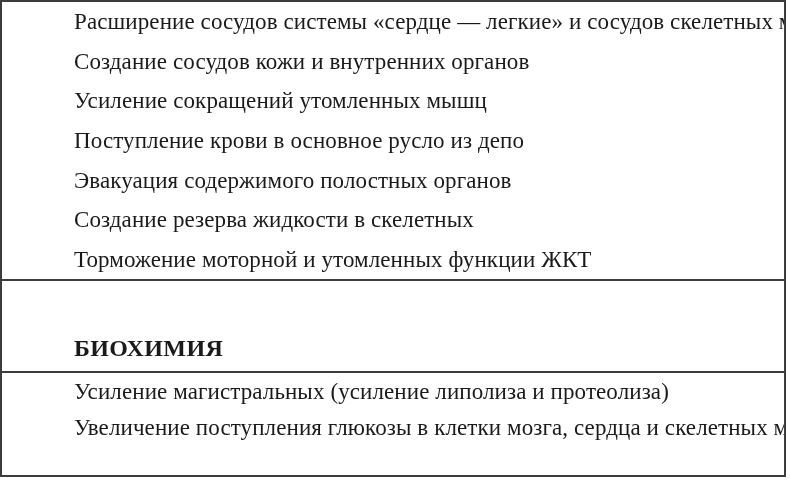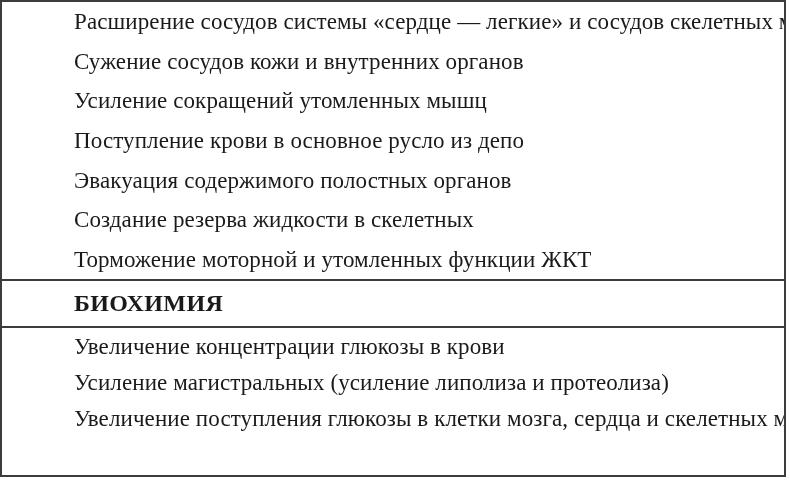--- a/index.html
+++ b/index.html
@@ -45,44 +45,44 @@
   }
   .section-header-row {
     display: flex;
     align-items: center;
     height: 45px;
     padding-left: 72px;
     font-size: 24px;
     font-weight: bold;
     letter-spacing: 0.4px;
     white-space: nowrap;
+    margin-top: 45px;
   }
 </style>
 </head>
 <body>
 
 <div class="page">
   <div class="table-frame">
 
     <div class="sec1">
       <div class="row">Расширение сосудов системы «сердце — легкие» и сосудов скелетных мышц</div>
-      <div class="row">Сужение сосудов кожи и внутренних органов</div>
+      <div class="row">Создание сосудов кожи и внутренних органов</div>
       <div class="row">Усиление сокращений утомленных мышц</div>
       <div class="row">Поступление крови в основное русло из депо</div>
       <div class="row">Эвакуация содержимого полостных органов</div>
       <div class="row">Создание резерва жидкости в скелетных</div>
       <div class="row">Торможение моторной и утомленных функции ЖКТ</div>
     </div>
 
     <div class="divider"></div>
 
     <div class="section-header-row">БИОХИМИЯ</div>
 
     <div class="divider"></div>
 
     <div class="sec2">
-      <div class="row">Увеличение концентрации глюкозы в крови</div>
       <div class="row">Усиление магистральных (усиление липолиза и протеолиза)</div>
       <div class="row">Увеличение поступления глюкозы в клетки мозга, сердца и скелетных мышц</div>
     </div>
 
   </div>
 </div>
 
 </body></html>

